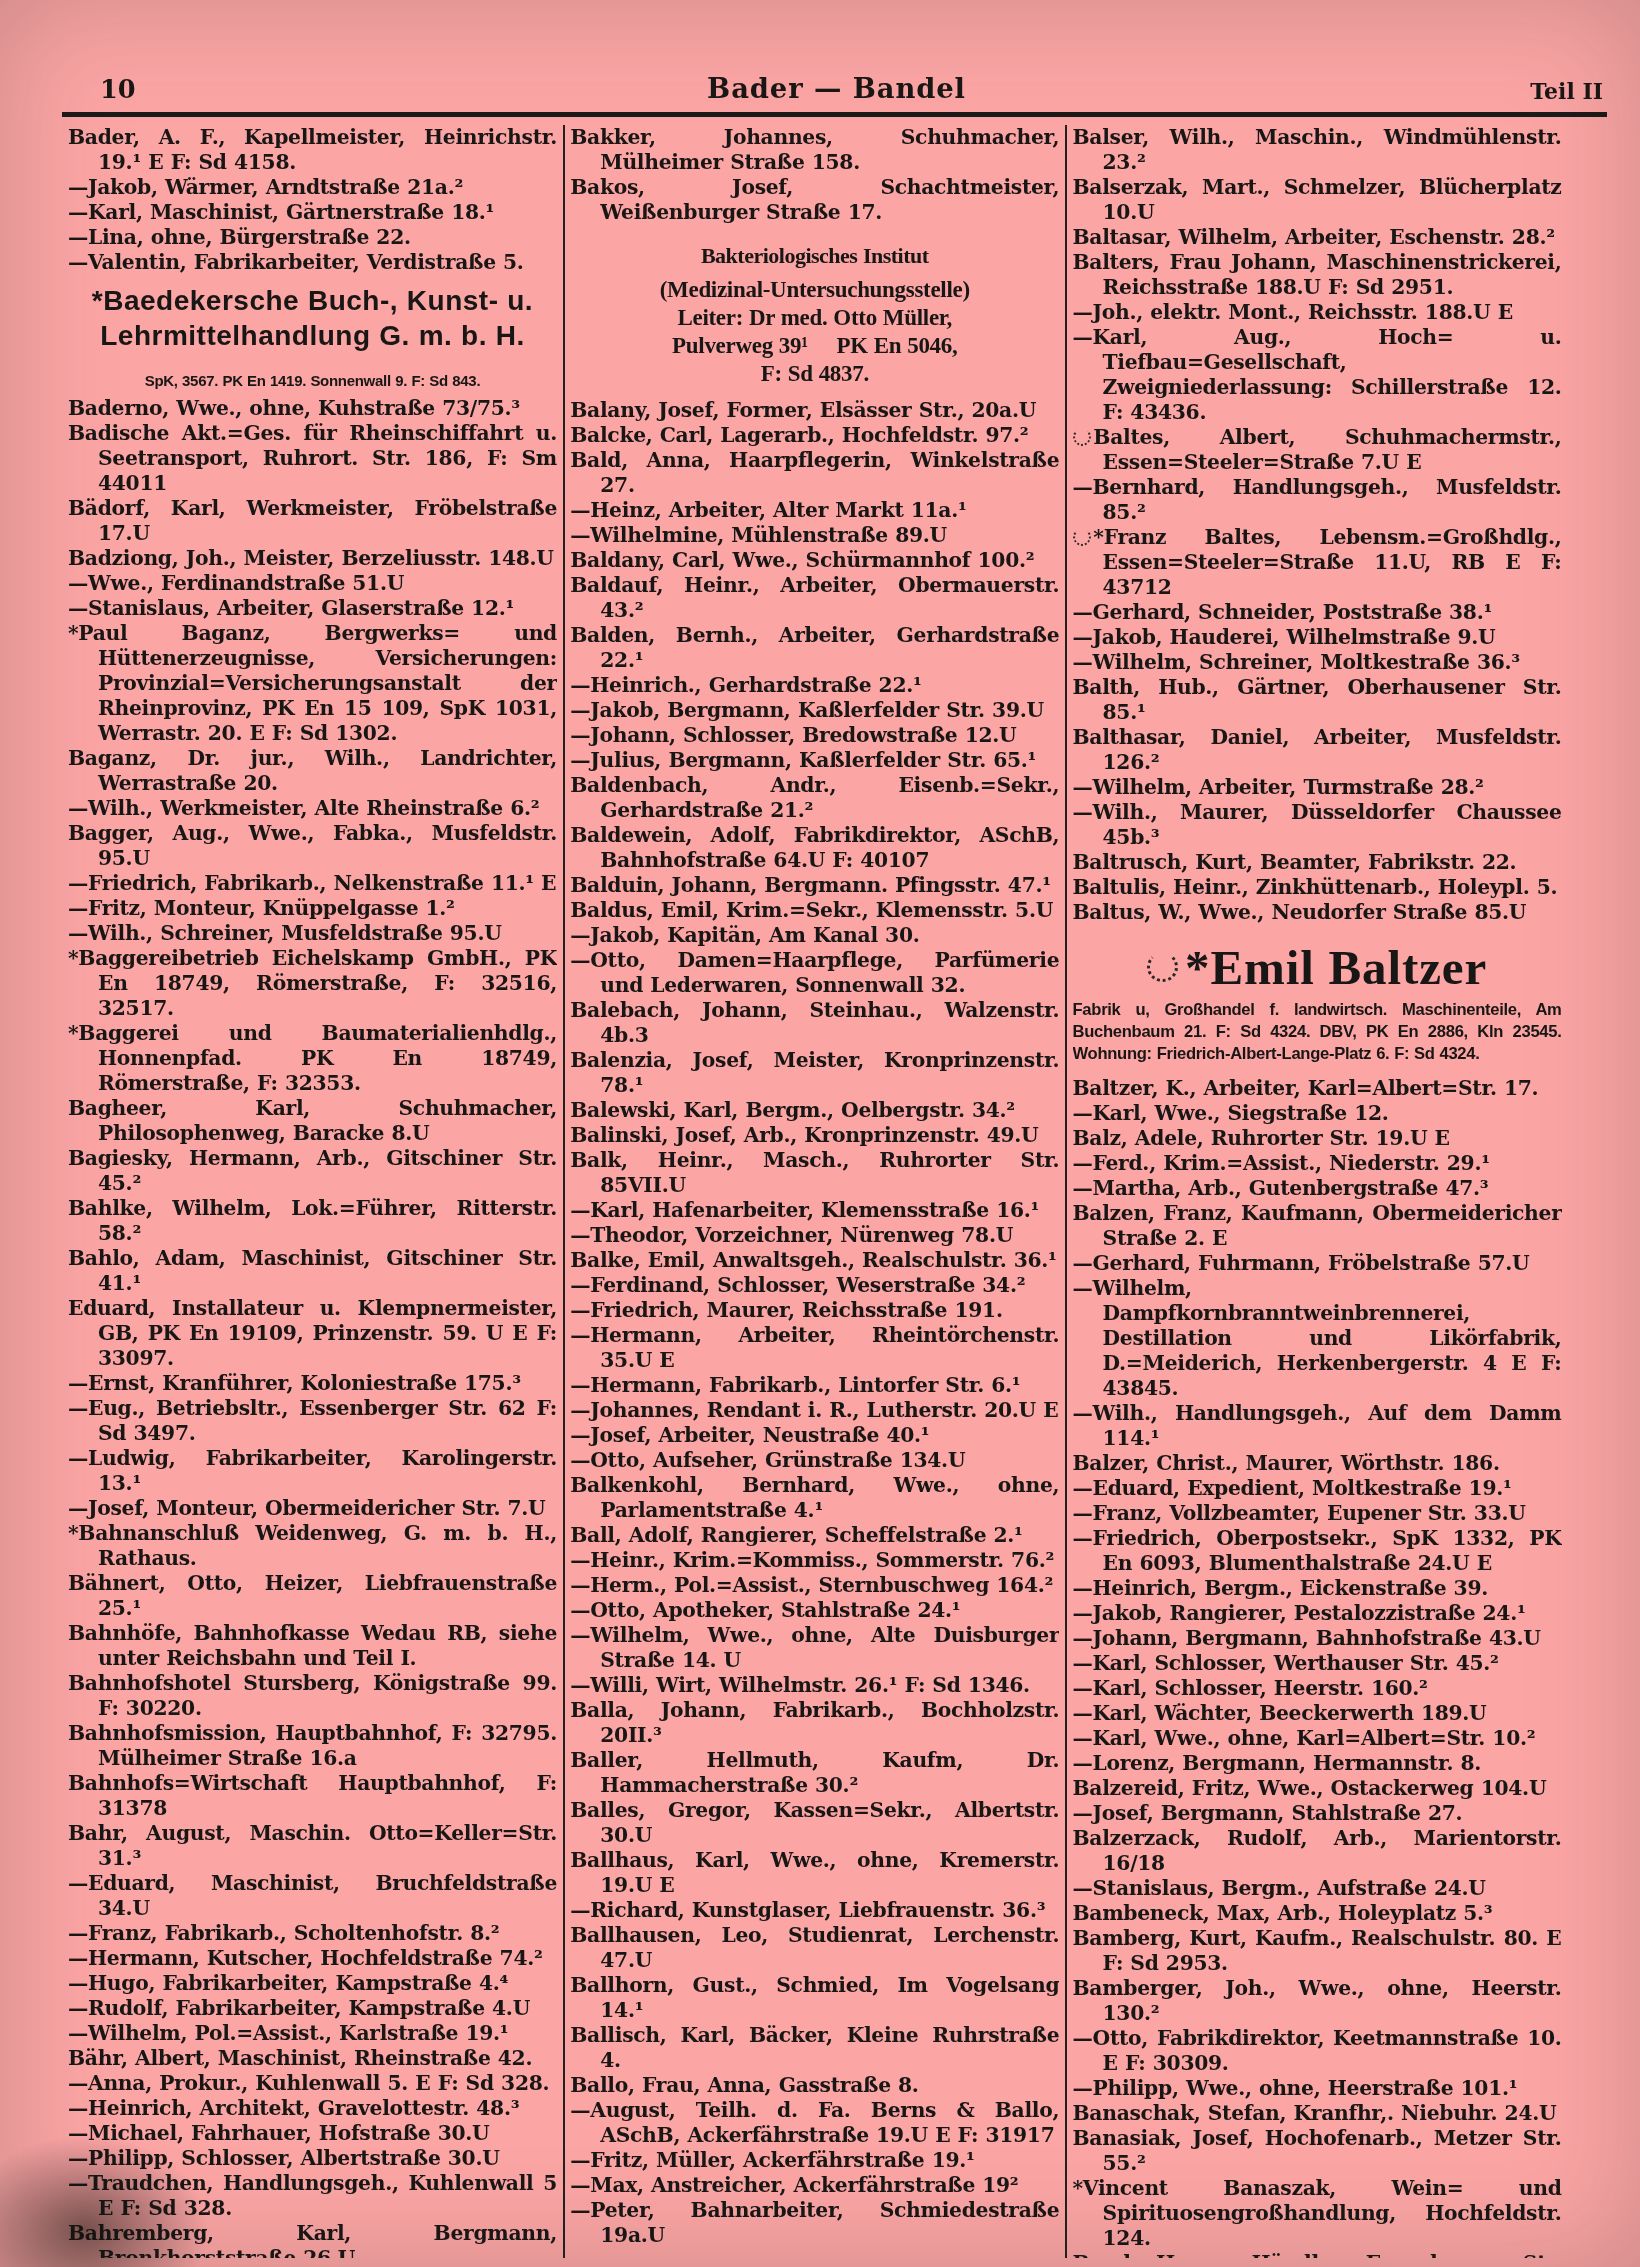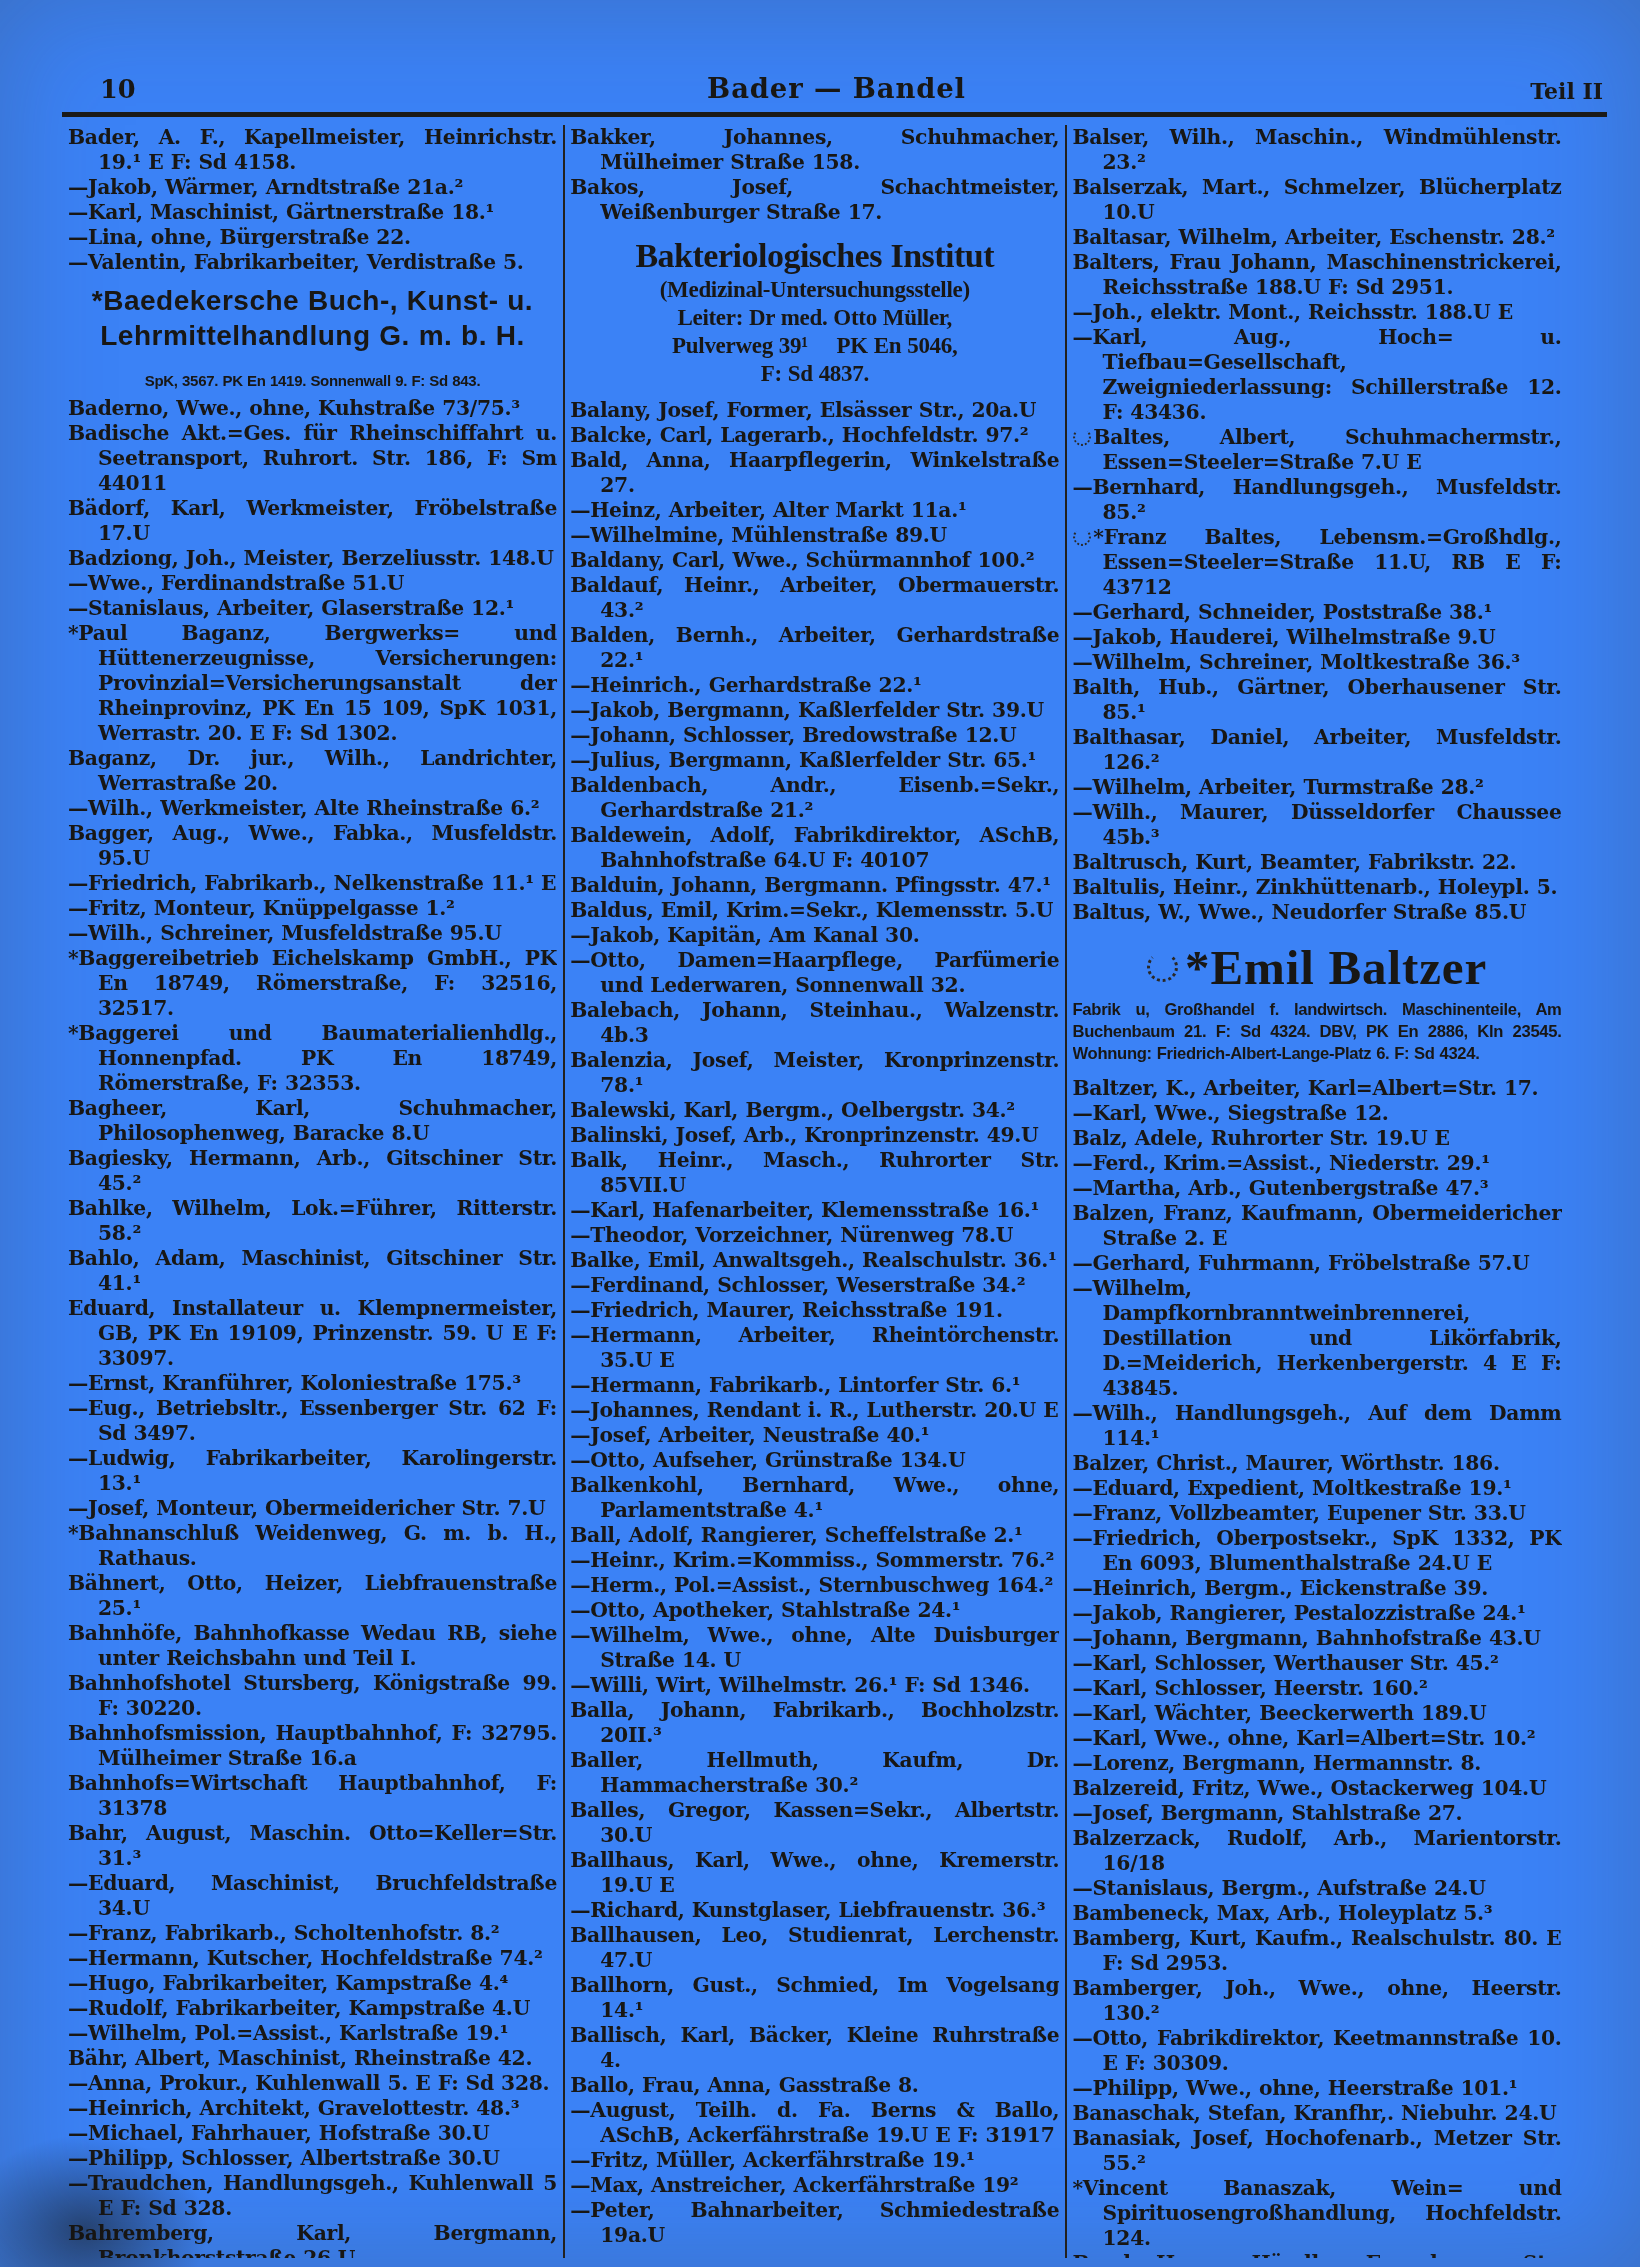--- a/index.html
+++ b/index.html
@@ -1,18 +1,18 @@
 <!DOCTYPE html>
 <html style="font-size:15px"><head>
 <meta charset="utf-8">
 <style>
   html,body{margin:0;padding:0;background:#83817c;}
   .page{
     position:relative;width:1641px;height:2267px;margin:0 auto;
-    background:#3b82f6;overflow:hidden;color:#181715;
+    background:#fca5a5;overflow:hidden;color:#181715;
     font-family:"DejaVu Serif",serif;
     box-shadow:inset 0 0 114px rgba(60,55,45,.25);
   }
   .scan-smudge{
     position:absolute;left:-38px;bottom:-57px;width:246px;height:189px;
     background:radial-gradient(closest-side,rgba(20,18,15,.55),rgba(20,18,15,0));
     pointer-events:none;
   }
   .hdr{
     position:absolute;top:51px;left:70px;right:38px;height:53px;
@@ -37,21 +37,21 @@
   .wreath{
     display:inline-block;width:14px;height:14px;border:2.4px dotted #2a2825;
     border-top-color:transparent;border-radius:50%;
     vertical-align:-1.9px;margin-right:2.8px;text-indent:0;
   }
   .ad{text-align:center;text-indent:0;padding-left:0;}
   .ad-baedeker{margin:7.6px 0 5.7px;}
   .ad-baedeker .t{font-family:"Liberation Sans",sans-serif;font-weight:bold;font-size:28px;line-height:35px;letter-spacing:0.5px;}
   .ad-baedeker .s{font-family:"Liberation Sans",sans-serif;font-weight:bold;font-size:15px;line-height:21px;margin-top:17px;}
   .ad-bakt{margin:11.4px 0 9.5px;}
-  .ad-bakt .t{font-family:"Liberation Serif",serif;font-weight:bold;font-size:34px;line-height:40px;letter-spacing:-0.5px;}
+  .ad-bakt .t{font-family:"Liberation Serif",serif;font-weight:bold;font-size:22px;line-height:40px;letter-spacing:-0.5px;}
   .ad-bakt .l{font-family:"Liberation Serif",serif;font-weight:bold;font-size:23px;line-height:28px;}
   .ad-baltzer{margin:15px 0 11.4px;}
   .ad-baltzer .t{font-family:"Liberation Serif",serif;font-weight:bold;font-size:49px;line-height:55px;letter-spacing:0.9px;white-space:nowrap;}
   .ad-baltzer .t .wreath{width:24.6px;height:24.6px;border-width:3.8px;vertical-align:1.9px;margin-right:7.6px;}
   .ad-baltzer .b{font-family:"Liberation Sans",sans-serif;font-weight:bold;font-size:16.6px;line-height:22px;text-align:justify;margin-top:3.8px;}
 </style>
 </head>
 <body>
 
 <div class="page">

